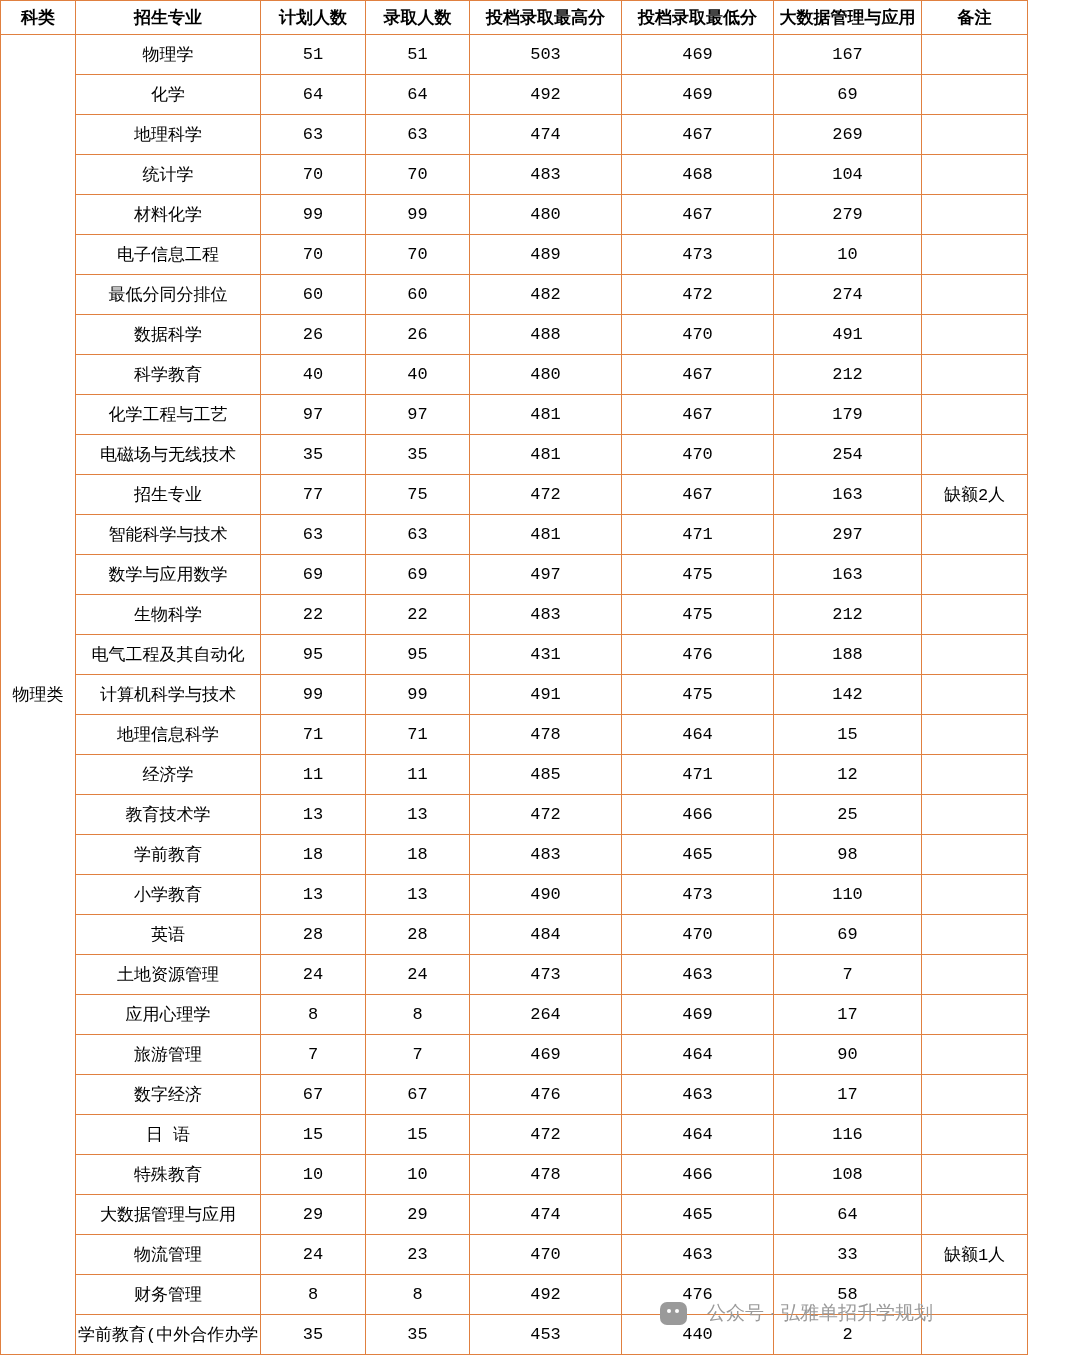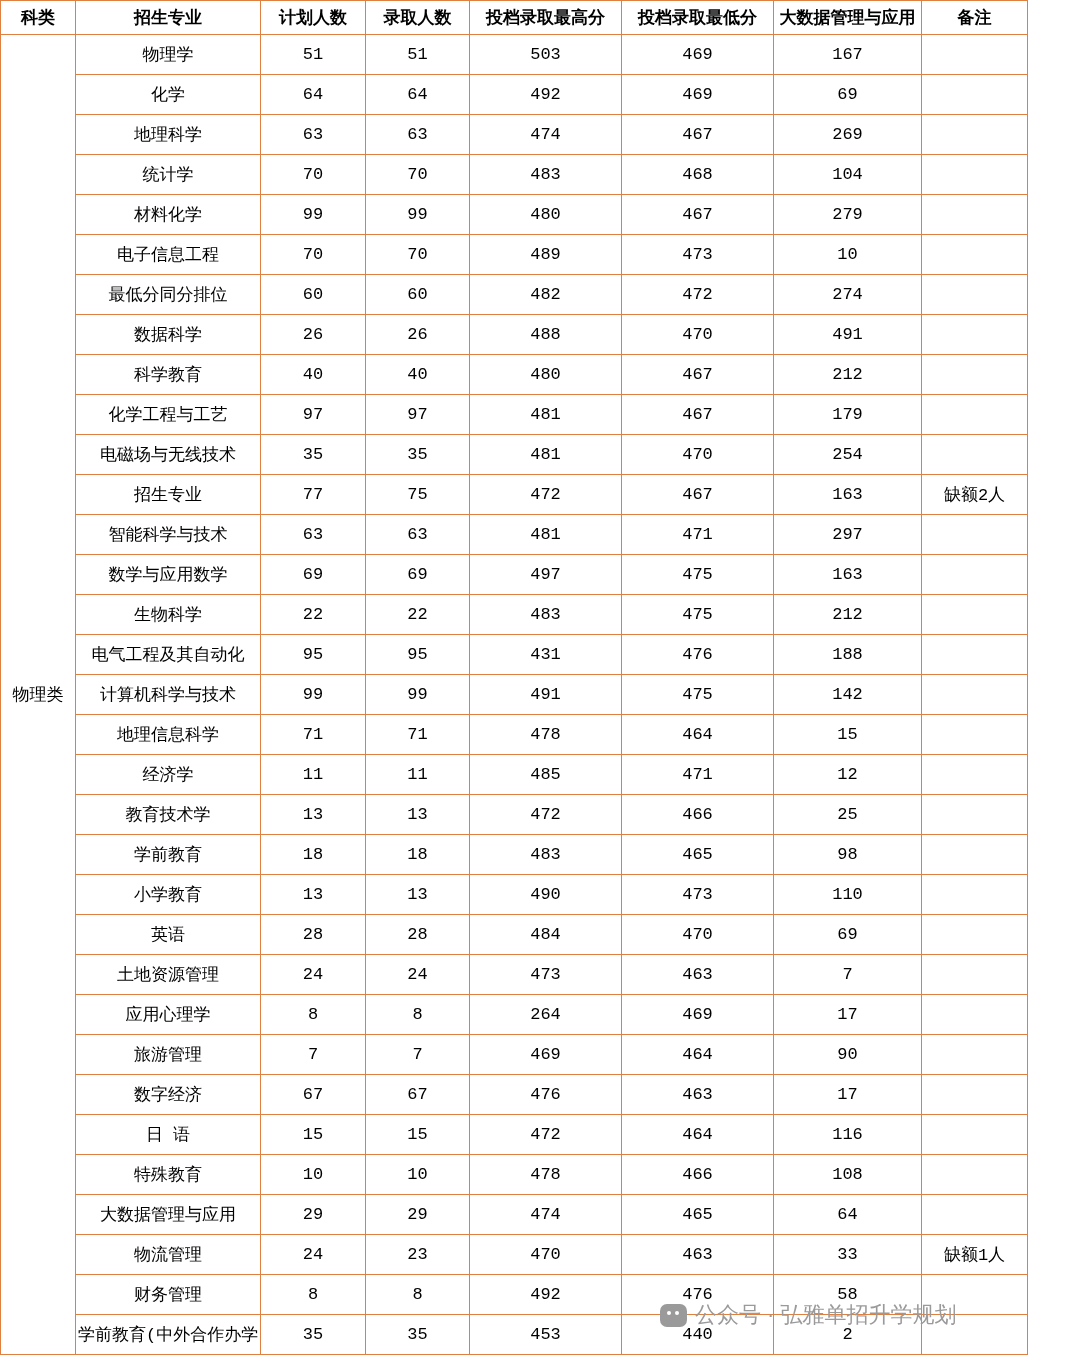--- a/index.html
+++ b/index.html
@@ -51,23 +51,23 @@
   col.c-low      { width: 152px; }
   col.c-rank     { width: 148px; }
   col.c-note     { width: 106px; }
 
   .watermark {
     position: absolute;
     left: 660px;
     top: 1300px;
     display: flex;
     align-items: center;
-    gap: 8px;
+    gap: 20px;
     color: #9a9a9a;
-    font-size: 22px;
+    font-size: 19px;
     pointer-events: none;
   }
   .wechat-badge {
     width: 27px;
     height: 23px;
     background: #9a9a9a;
     border-radius: 7px;
     position: relative;
     flex: none;
   }

